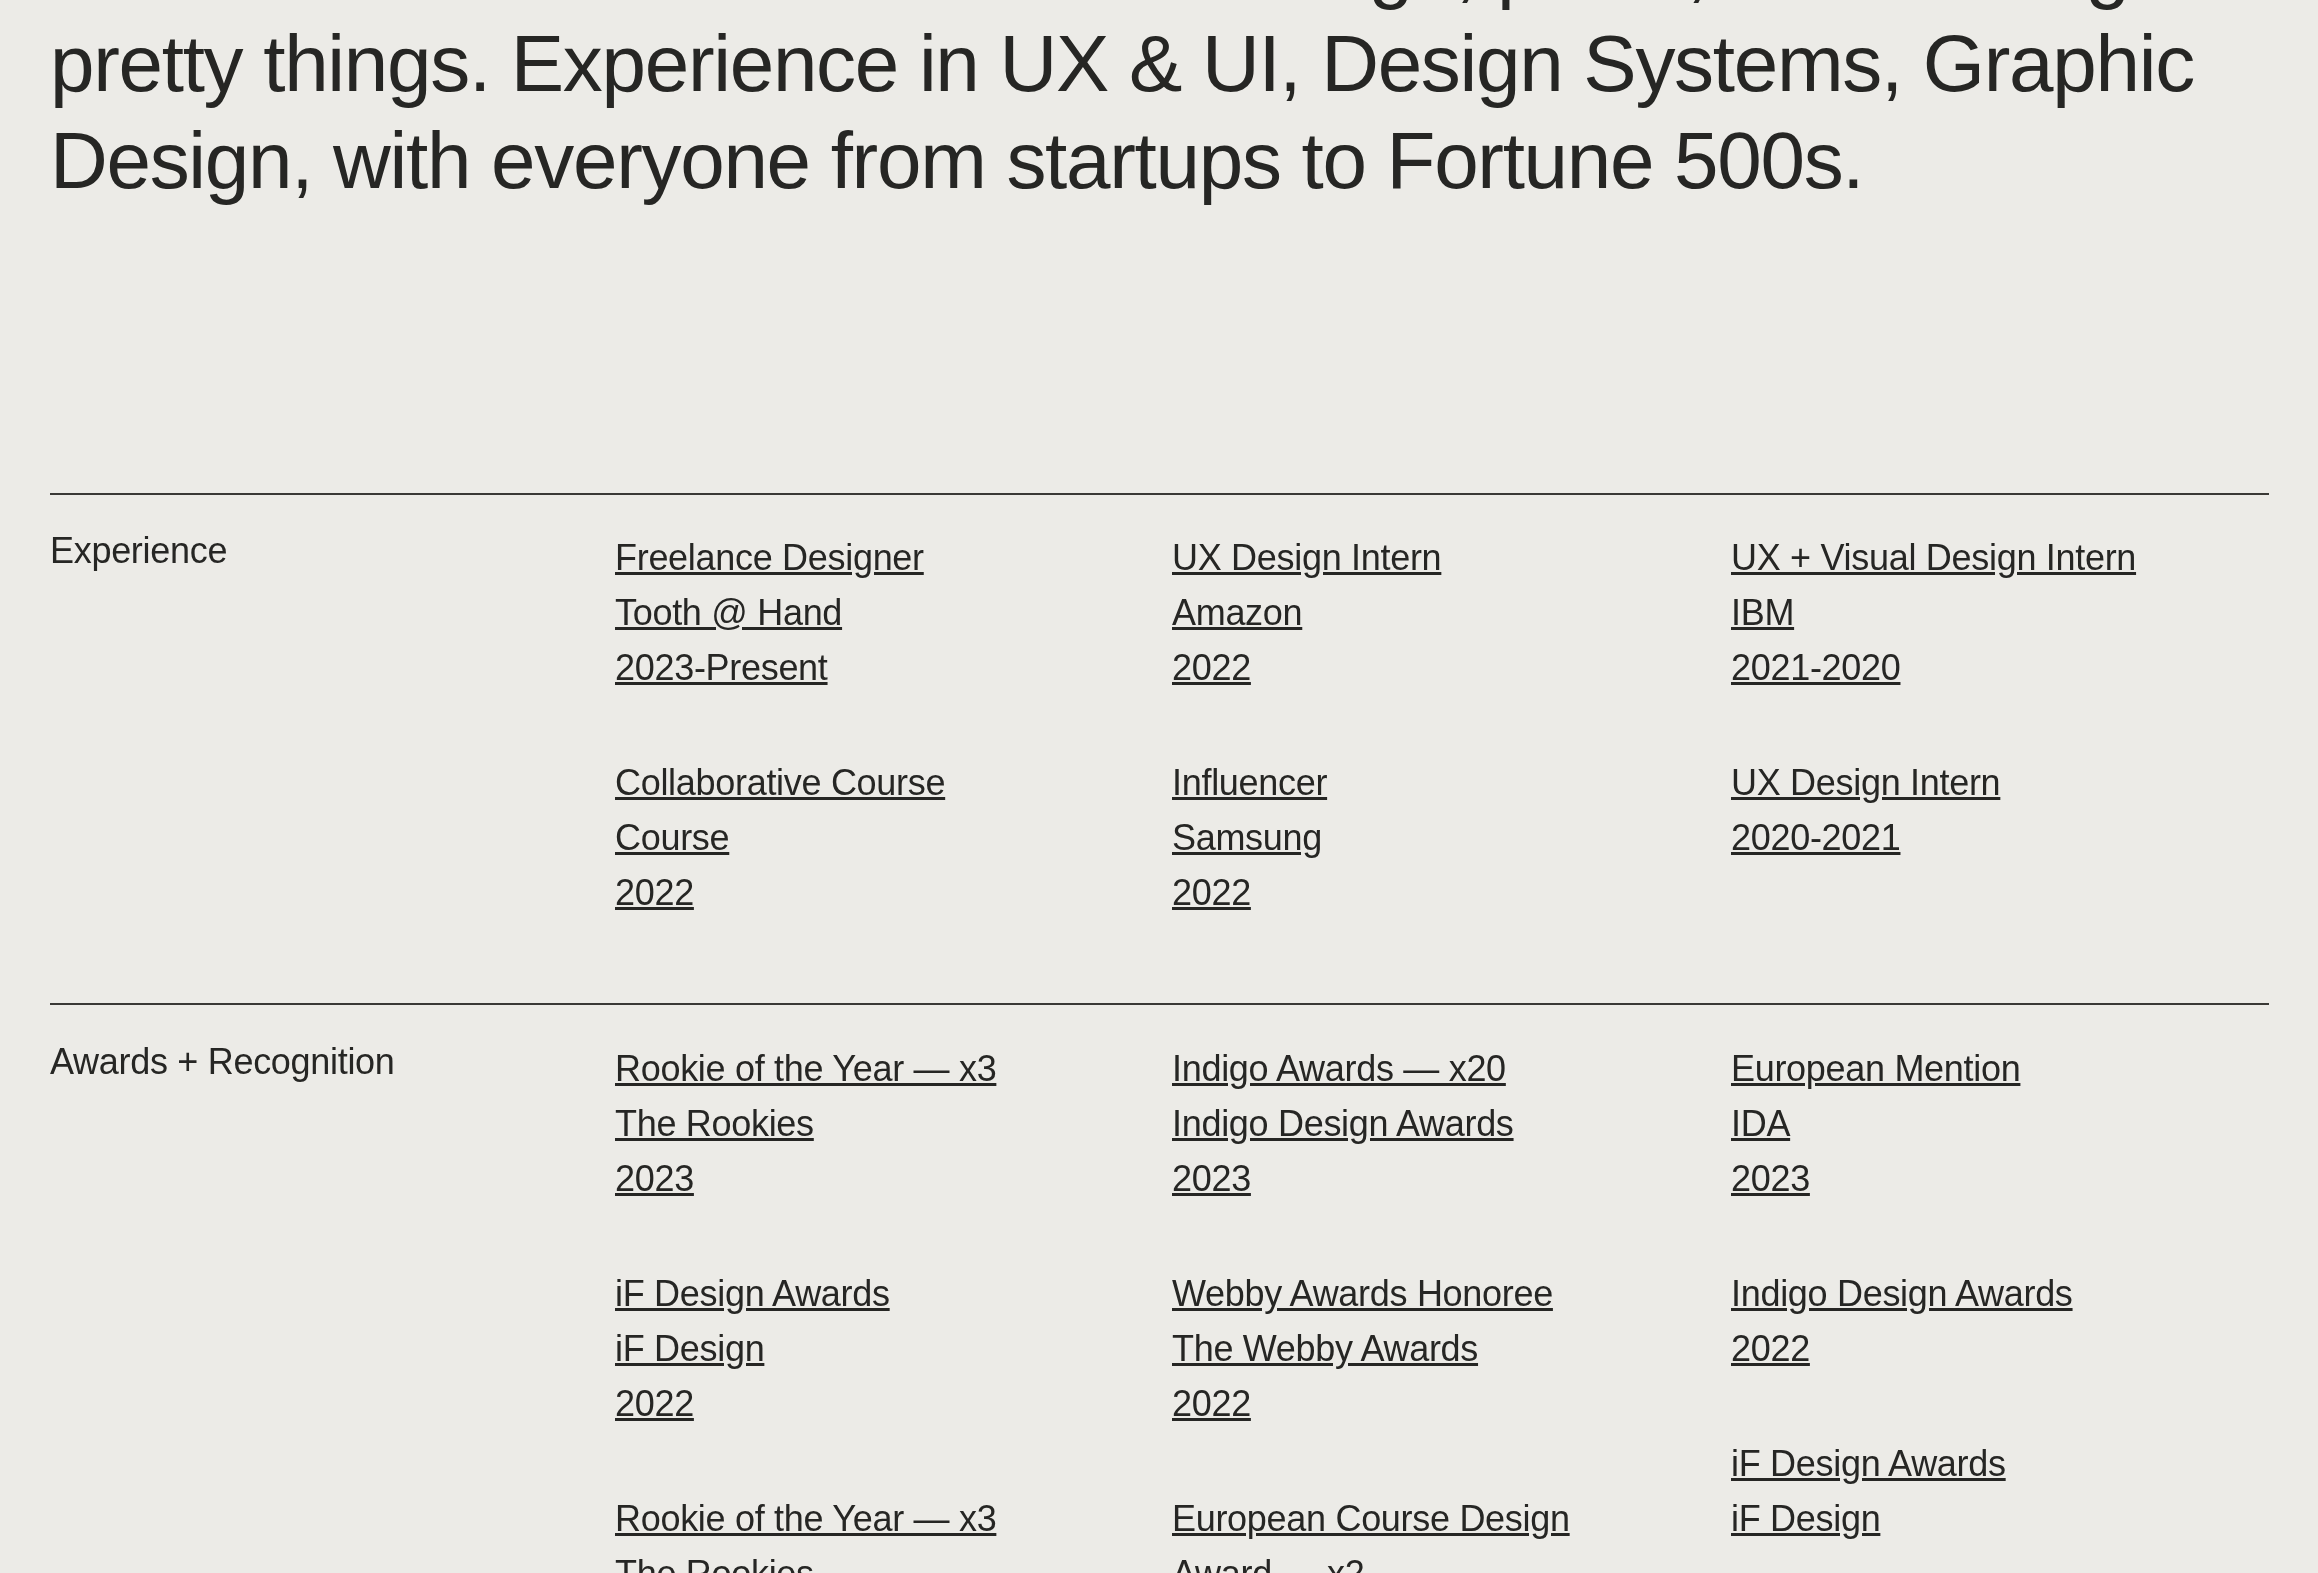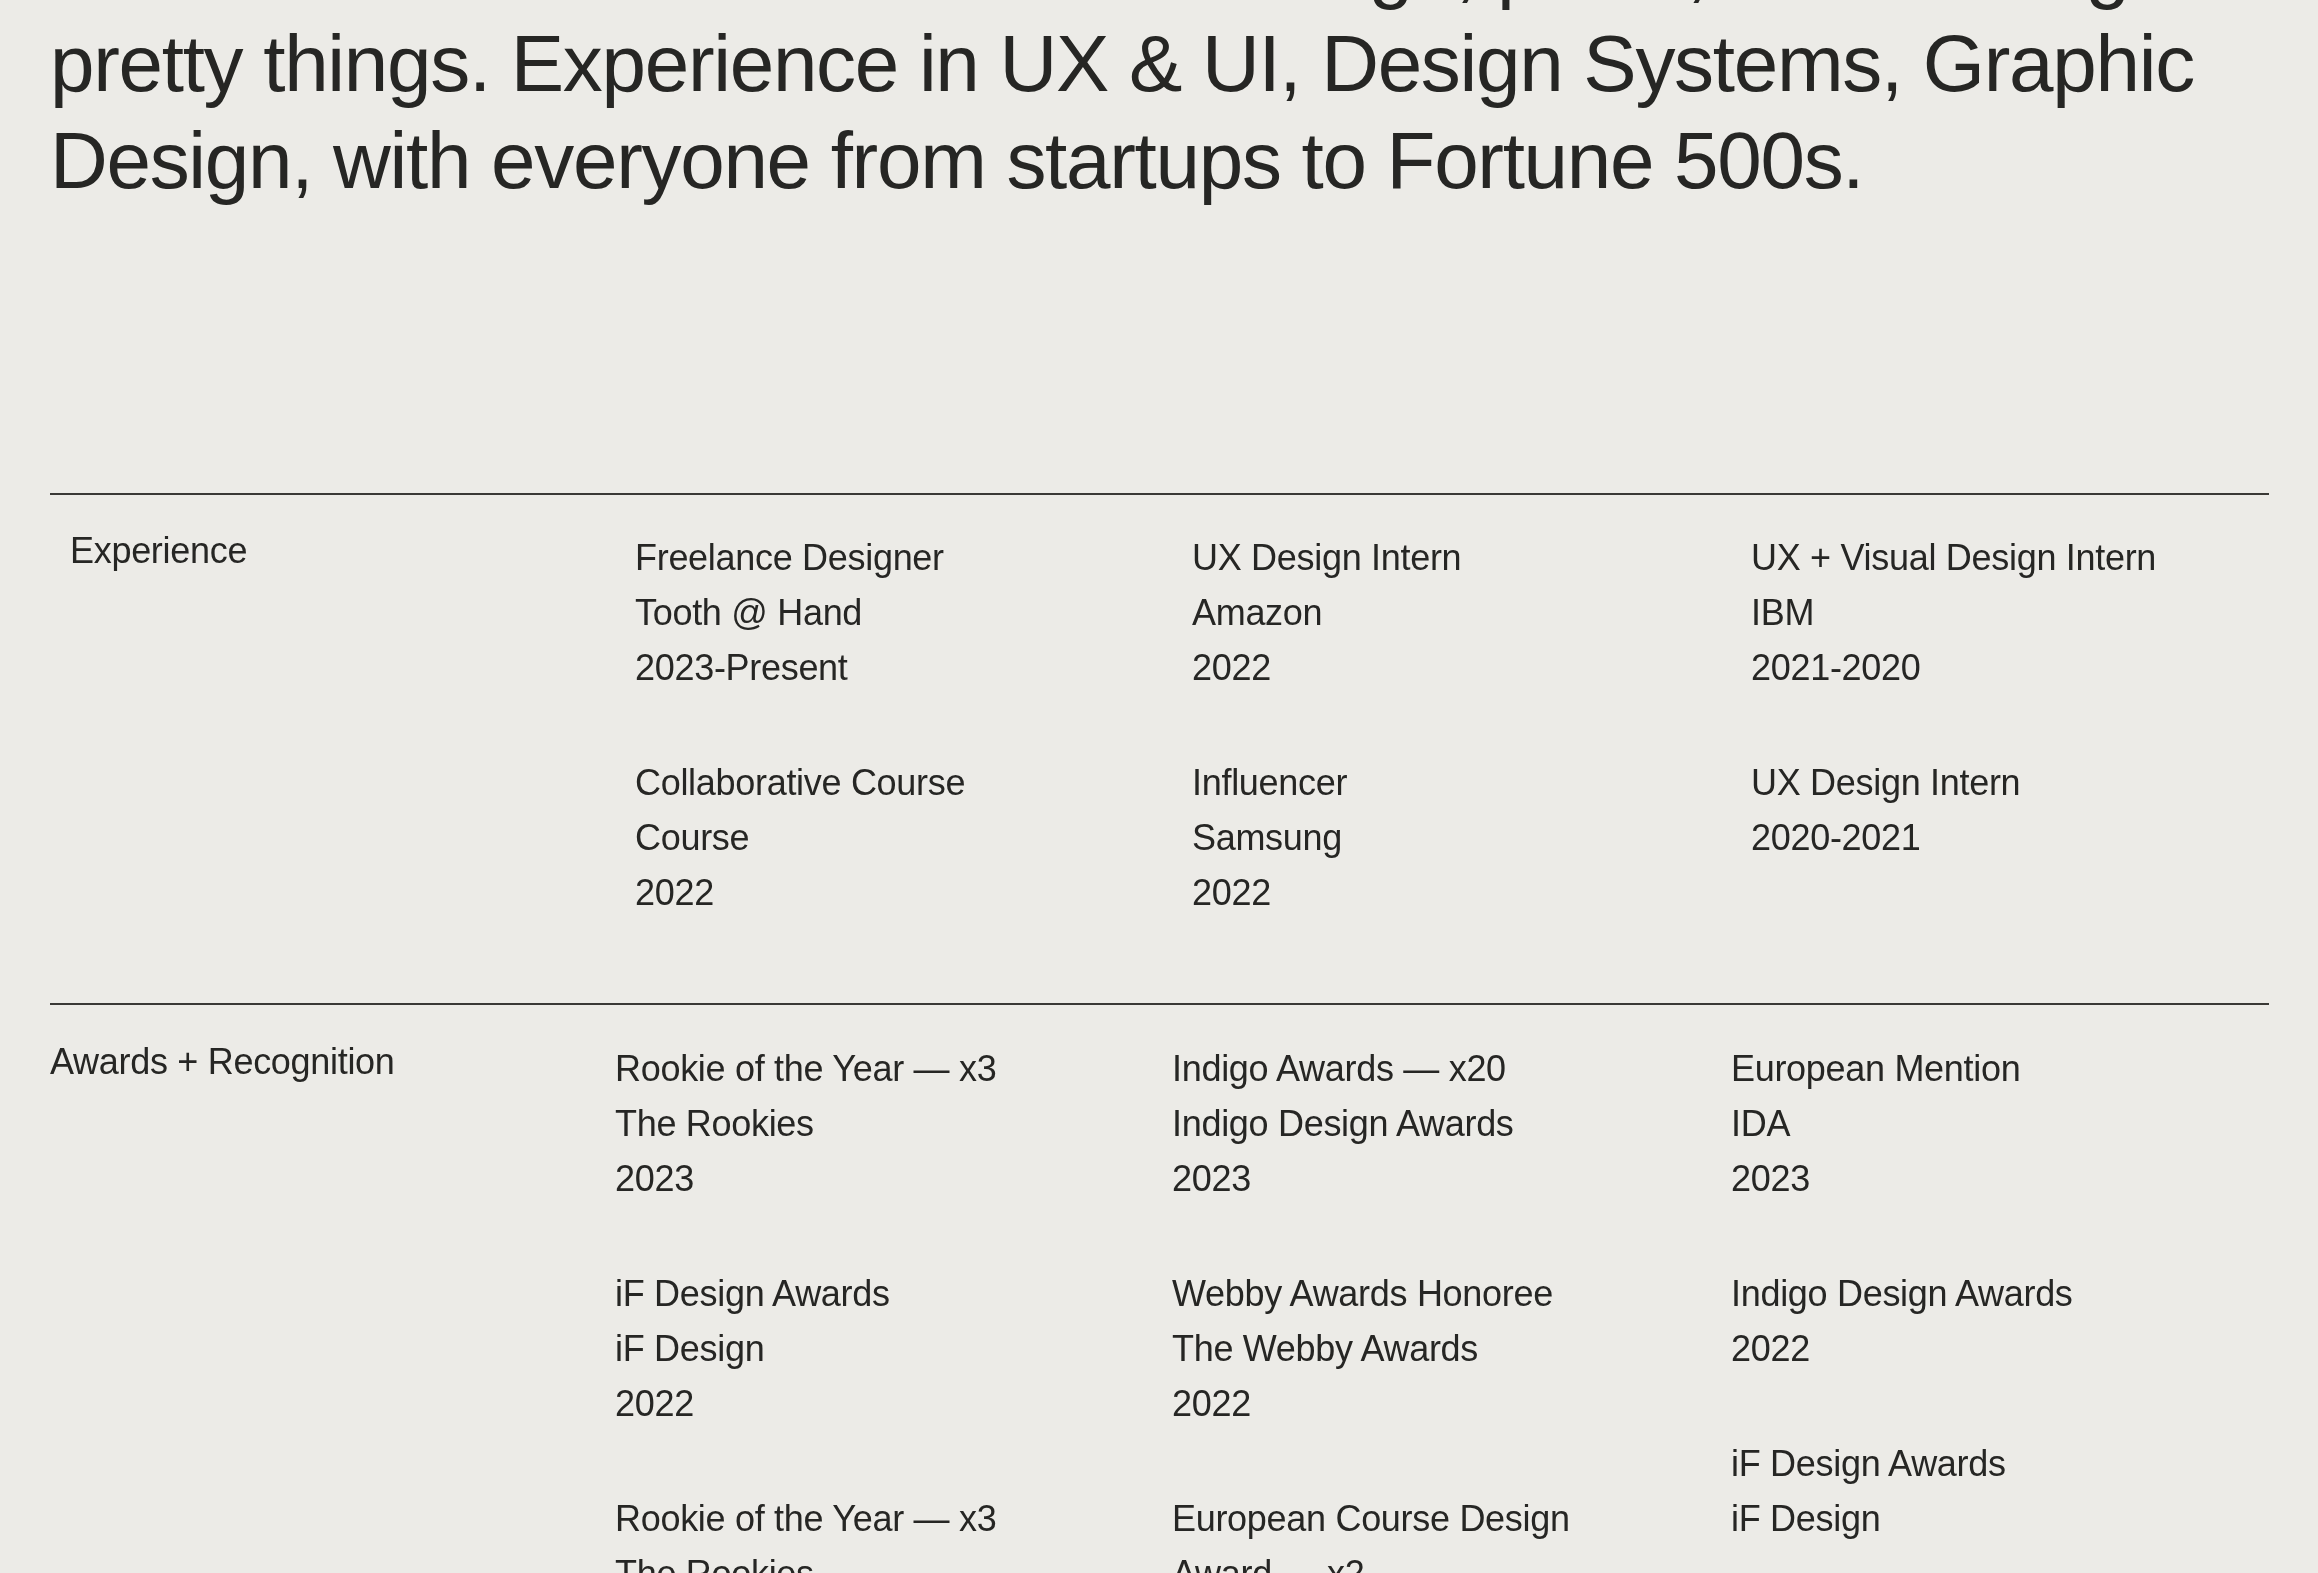--- a/index.html
+++ b/index.html
@@ -50,36 +50,37 @@
 
   
   .section {
     position: absolute;
     left: 50px;
     right: 50px;
     display: grid;
     grid-template-columns: 565px 557px 559px 1fr;
     column-gap: 0;
   }
-  #section-experience { top: 530px; margin-left: 20px; }
+  #section-experience { top: 530px; }
   #section-awards     { top: 1041px; }
 
   .section-label {
     font-size: 36px;
     line-height: 1.18;
     letter-spacing: -0.3px;
     white-space: nowrap;
   }
 
   .col {
     display: block;
   }
 
   .entry {
     margin-bottom: 60px;
+    text-decoration: underline;
   }
   .entry:last-child { margin-bottom: 0; }
 
   .entry-line {
     font-size: 36px;
     line-height: 55px;
     letter-spacing: -0.3px;
     white-space: nowrap;
   }
   .entry-role  { }

